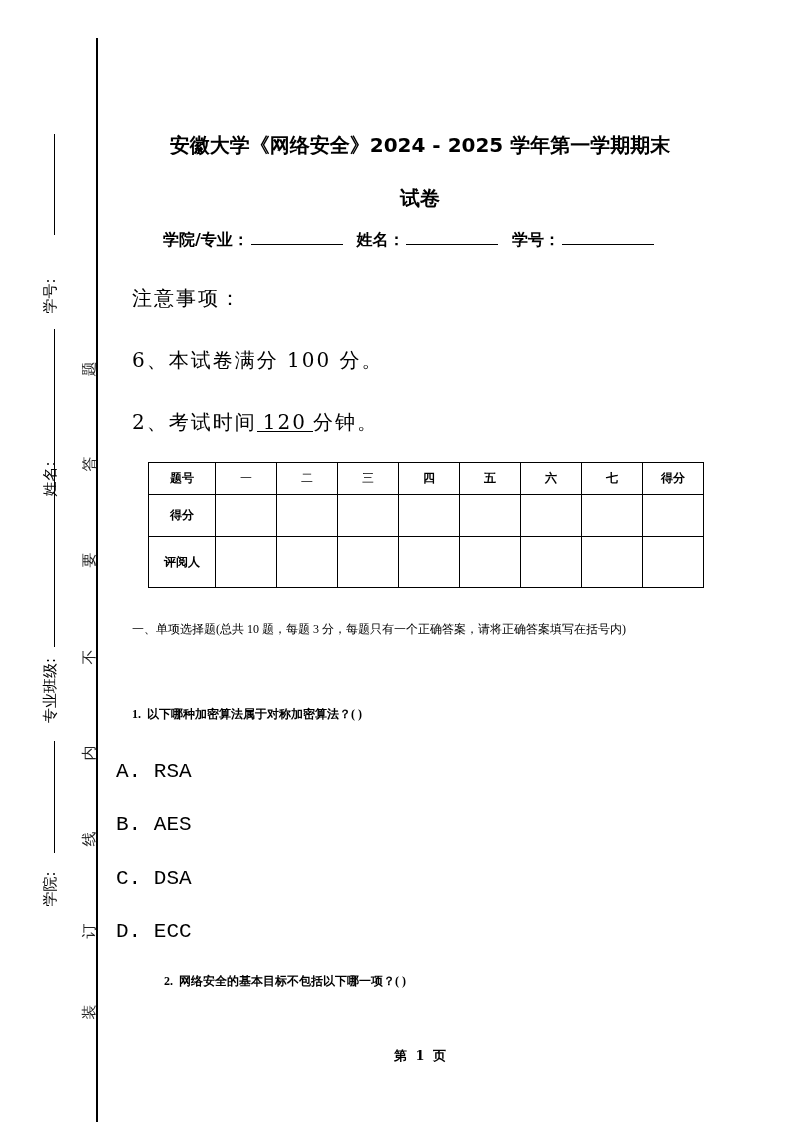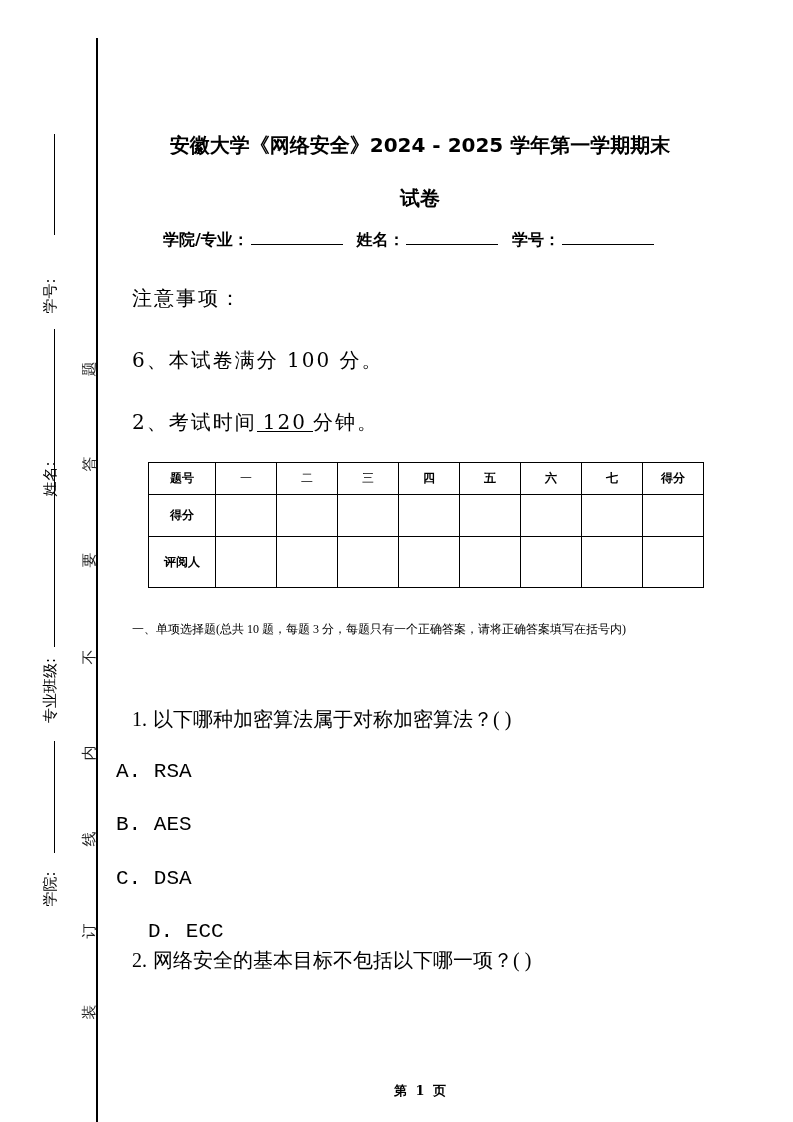--- a/index.html
+++ b/index.html
@@ -133,57 +133,57 @@
       top: 606px;
       width: 580px;
       font-family: Liberation Serif, serif;
       font-size: 12px;
       line-height: 46px;
     }
 
     .question {
       position: absolute;
       left: 132px;
-      font-size: 20px;
-      font-family: "DejaVu Sans", "Liberation Sans", sans-serif;
-      white-space: nowrap;
+      font-size: 12px;
+      font-family: "DejaVu Sans", "Liberation Sans", sans-serif;
+      white-space: nowrap;
+      font-weight: bold;
     }
     .q1 { top: 706px; }
-    .q2 { top: 947px; }
+    .q2 { top: 973px; margin-left: 32px; }
     .question .qnum {
       font-family: "Liberation Serif", "DejaVu Serif", serif;
       margin-right: 6px;
     }
     .question .paren {
       font-family: "Liberation Serif", "DejaVu Serif", serif;
     }
 
     .option {
       position: absolute;
       left: 116px;
       font-family: Liberation Mono, monospace;
       font-size: 21px;
       white-space: nowrap;
     }
     .opt-a { top: 760px; }
     .opt-b { top: 813px; }
     .opt-c { top: 867px; }
-    .opt-d { top: 920px; margin-left: 32px; }
+    .opt-d { top: 920px; }
 
     .page-footer {
       position: absolute;
       left: 340px;
       top: 1047px;
       width: 160px;
       text-align: center;
       font-family: "DejaVu Serif", "Liberation Serif", serif;
       font-weight: bold;
       font-size: 13px;
       word-spacing: 4px;
-      margin-top: 35px;
     }
   </style>
 </head>
 <body>
 
 <div>
   <div class="bind-outer-line"></div>
 
   <div class="bind-seg" style="top:134px;height:101px;"></div>
   <div class="bind-seg" style="top:329px;height:170px;"></div>

